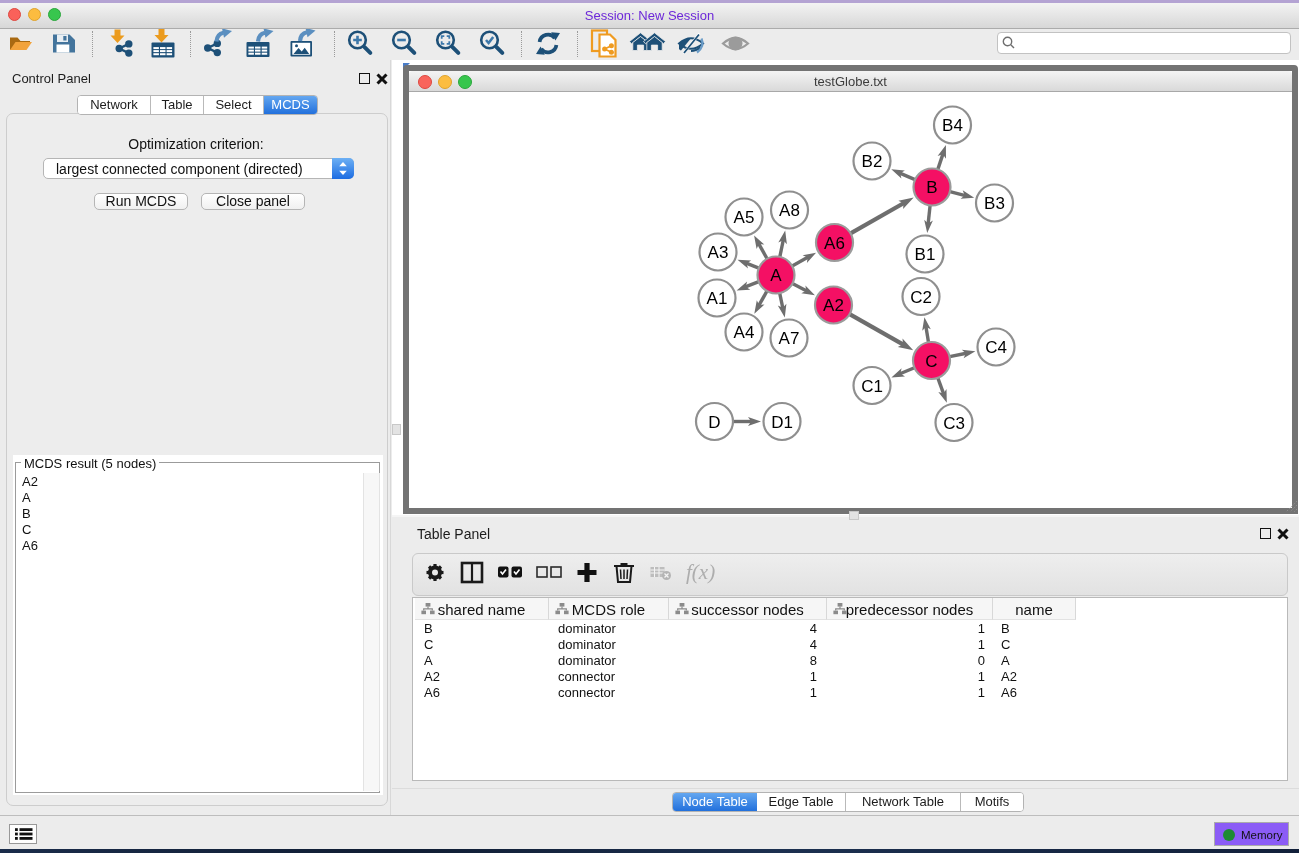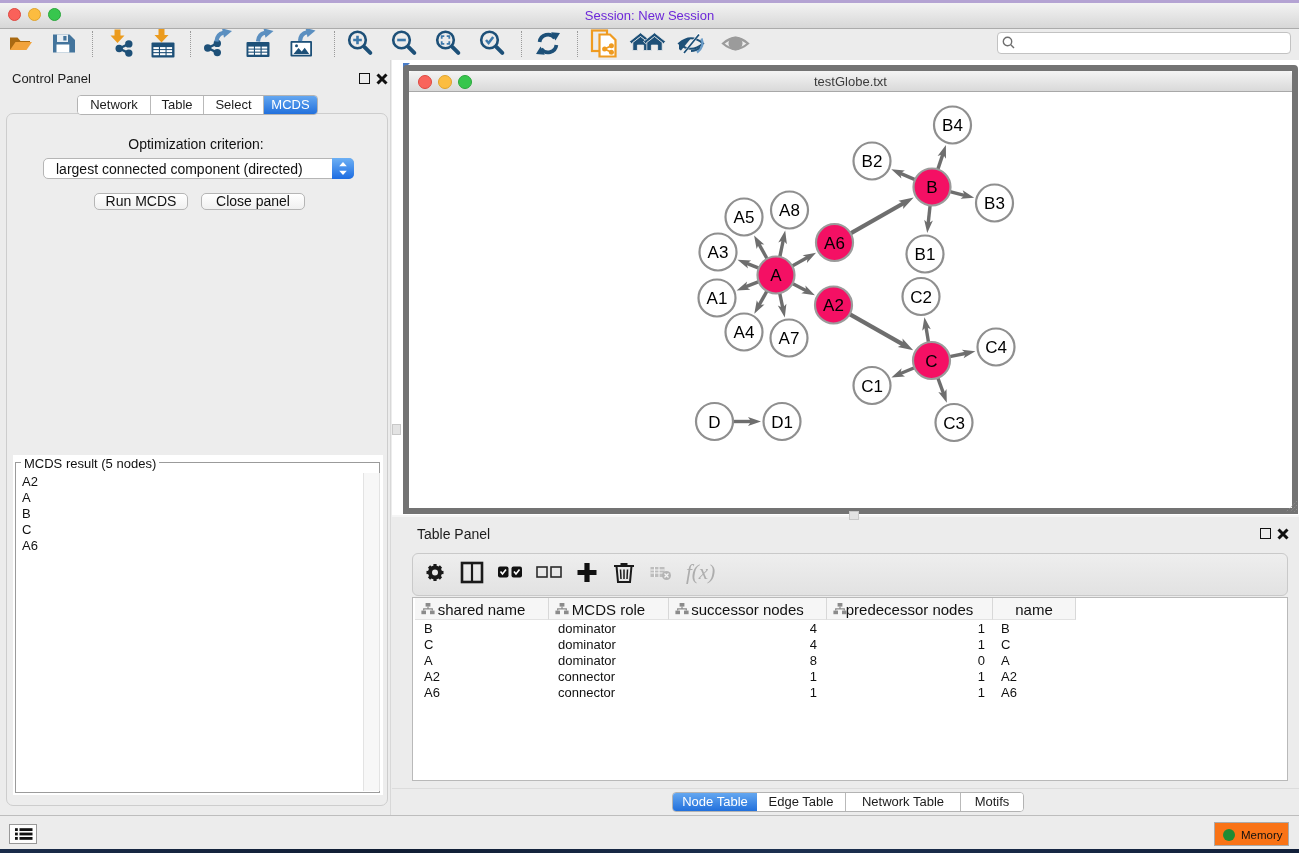--- a/index.html
+++ b/index.html
@@ -44,21 +44,21 @@
   #ttable{left:412px;top:597px;width:876px;height:184px;background:#fff;border:1px solid #b9b9b9;box-sizing:border-box;}
   .th{position:absolute;top:0;height:22px;border-right:1px solid #d8d8d8;border-bottom:1px solid #e2e2e2;box-sizing:border-box;background:#f6f6f6;}
   .th span{position:absolute;top:3px;width:100%;text-align:center;font-size:15px;color:#111;}
   .cell{position:absolute;font-size:13px;color:#111;line-height:16px;}
   .sorticon{position:absolute;top:4px;width:14px;height:14px;}
   
   
   #statusline{left:0;top:815px;width:1299px;height:1px;background:#bdbdbd;}
   #statusbar{left:0;top:816px;width:1299px;height:33px;background:#ececec;}
   #listbtn{left:9px;top:824px;width:28px;height:20px;background:#fdfdfd;border:1px solid #989898;box-sizing:border-box;}
-  #membox{left:1214px;top:822px;width:75px;height:24px;background:#f97316;border:1px solid #ababab;box-sizing:border-box;}
+  #membox{left:1214px;top:822px;width:75px;height:24px;background:#8b5cf6;border:1px solid #ababab;box-sizing:border-box;}
   #navy{left:0;top:849px;width:1299px;height:4px;background:linear-gradient(90deg,#1a2c4a,#101d33 30%,#1c3050 60%,#12203a);}
 </style>
 </head>
 <body>
 <div id="app">
   <div class="abs" id="purple"></div>
   <div class="abs" id="titlebar">
     <div class="tl" style="left:8px;top:5px;background:#fa615a;border:0.5px solid #dd4840;"></div>
     <div class="tl" style="left:28px;top:5px;background:#fcbc40;border:0.5px solid #dfa32c;"></div>
     <div class="tl" style="left:48px;top:5px;background:#38c64e;border:0.5px solid #2aa63c;"></div>

